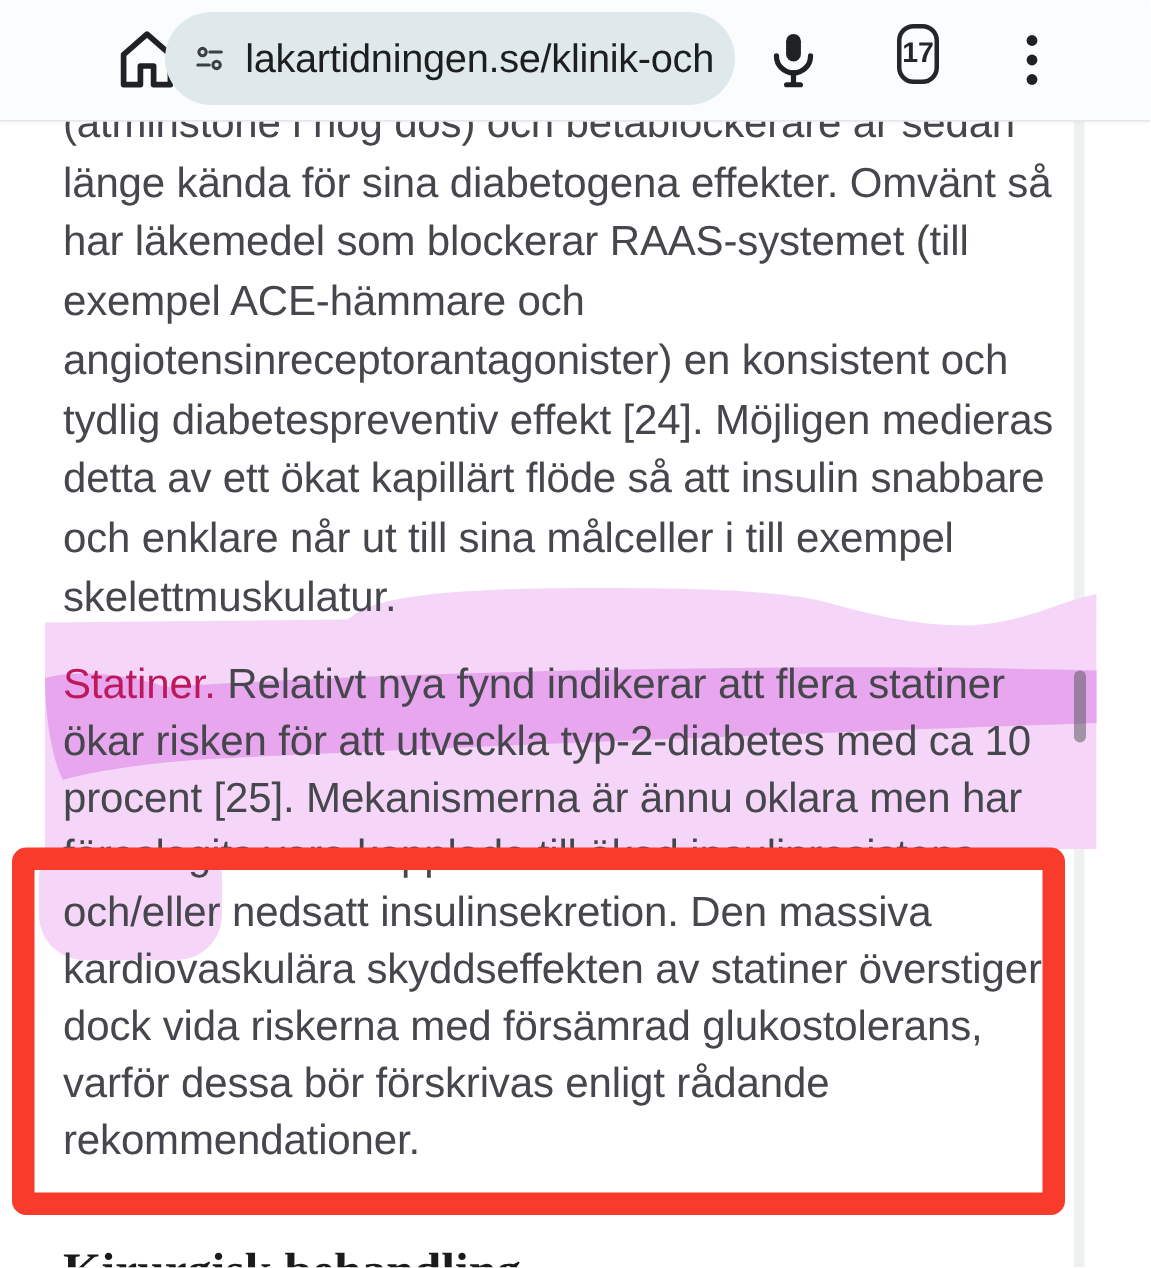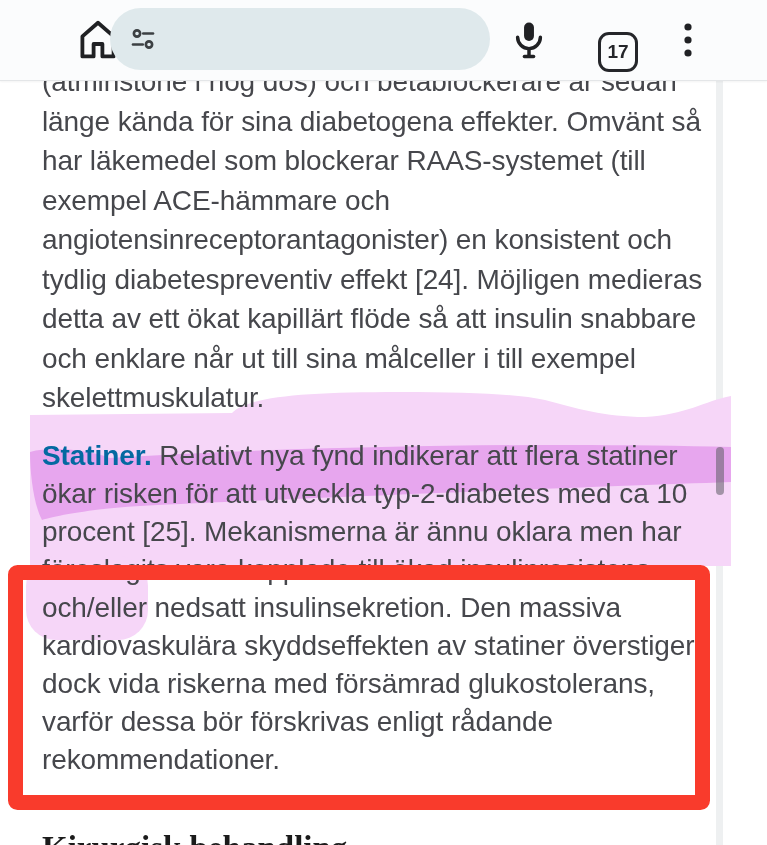--- a/index.html
+++ b/index.html
@@ -10,41 +10,41 @@
   .topbar{position:absolute;left:0;top:0;width:767px;height:80px;background:#fbfcfd;
           border-bottom:1px solid #e4e6e8;box-shadow:0 1px 2px rgba(0,0,0,0.05);z-index:60;}
   .home-btn{position:absolute;left:72px;top:14px;width:52px;height:52px;display:flex;
             align-items:center;justify-content:center;}
   .url-pill{position:absolute;left:110px;top:8px;width:380px;height:62px;background:#dfe9ec;
             border-radius:31px;display:flex;align-items:center;padding:0 14px 0 18px;
             box-sizing:border-box;overflow:hidden;}
   .url-text{font-size:26.5px;color:#1d1e20;white-space:nowrap;margin-left:12px;letter-spacing:-0.2px;}
   .mic-btn{position:absolute;left:506px;top:14px;width:46px;height:52px;display:flex;
            align-items:center;justify-content:center;}
-  .tab-btn{position:absolute;left:598px;top:32px;width:40px;height:40px;border:3.5px solid #25262a;
+  .tab-btn{position:absolute;left:598px;top:16px;width:28px;height:40px;border:3.5px solid #25262a;
            border-radius:11px;box-sizing:border-box;display:flex;align-items:center;justify-content:center;}
   .tab-count{font-size:19px;font-weight:bold;color:#25262a;}
   .menu-btn{position:absolute;left:668px;top:14px;width:40px;height:52px;display:flex;
             align-items:center;justify-content:center;}
 
   
   .page-edge{position:absolute;left:716px;top:80px;width:7px;height:765px;background:#eef0f1;z-index:10;}
   .scroll-thumb{position:absolute;left:716px;top:447px;width:8px;height:48px;background:rgba(92,92,100,0.55);
                 border-radius:4px;z-index:50;}
 
   
   .annot-under{position:absolute;left:0;top:0;width:767px;height:845px;z-index:20;pointer-events:none;}
   .annot-over{position:absolute;left:0;top:0;width:767px;height:845px;z-index:40;pointer-events:none;}
 
   
   .para{position:absolute;left:42px;width:690px;white-space:pre;font-size:28px;color:#46474c;
         z-index:30;letter-spacing:-0.1px;}
   .para1{top:62px;line-height:39.5px;}
   .para2{top:437px;line-height:38px;}
-  .lead-bold{font-weight:bold;color:#0369a1;}
+  .lead-bold{font-weight:normal;color:#be185d;}
   .next-heading{position:absolute;left:42px;top:830px;margin:0;z-index:30;
                 font-family:"Liberation Serif", serif;font-weight:bold;font-size:33px;color:#1b1b1b;}
 </style>
 </head>
 <body>
 
 <div class="screen">
 
   <div class="page-edge"></div>
 
@@ -92,20 +92,21 @@
       </svg>
     </div>
 
     <div class="url-pill">
       <svg width="30" height="30" viewBox="0 0 24 24" fill="none" stroke="#3c4043" stroke-width="2.1" stroke-linecap="round">
         <circle cx="7.2" cy="7.6" r="2.5"></circle>
         <line x1="12.2" y1="7.6" x2="20" y2="7.6"></line>
         <line x1="4" y1="16.4" x2="11.8" y2="16.4"></line>
         <circle cx="16.8" cy="16.4" r="2.5"></circle>
       </svg>
+      <span class="url-text">lakartidningen.se/klinik-och</span>
     </div>
 
     <div class="mic-btn">
       <svg width="44" height="48" viewBox="0 0 24 24">
         <rect x="9.3" y="2.5" width="5.4" height="10" rx="2.7" fill="#202124"></rect>
         <path d="M5.8 10.5 a6.2 6.2 0 0 0 12.4 0" fill="none" stroke="#202124" stroke-width="1.9" stroke-linecap="round"></path>
         <line x1="12" y1="16.7" x2="12" y2="20.3" stroke="#202124" stroke-width="1.9" stroke-linecap="round"></line>
         <path d="M9.5 21 h5" stroke="#202124" stroke-width="1.9" stroke-linecap="round"></path>
       </svg>
     </div>

